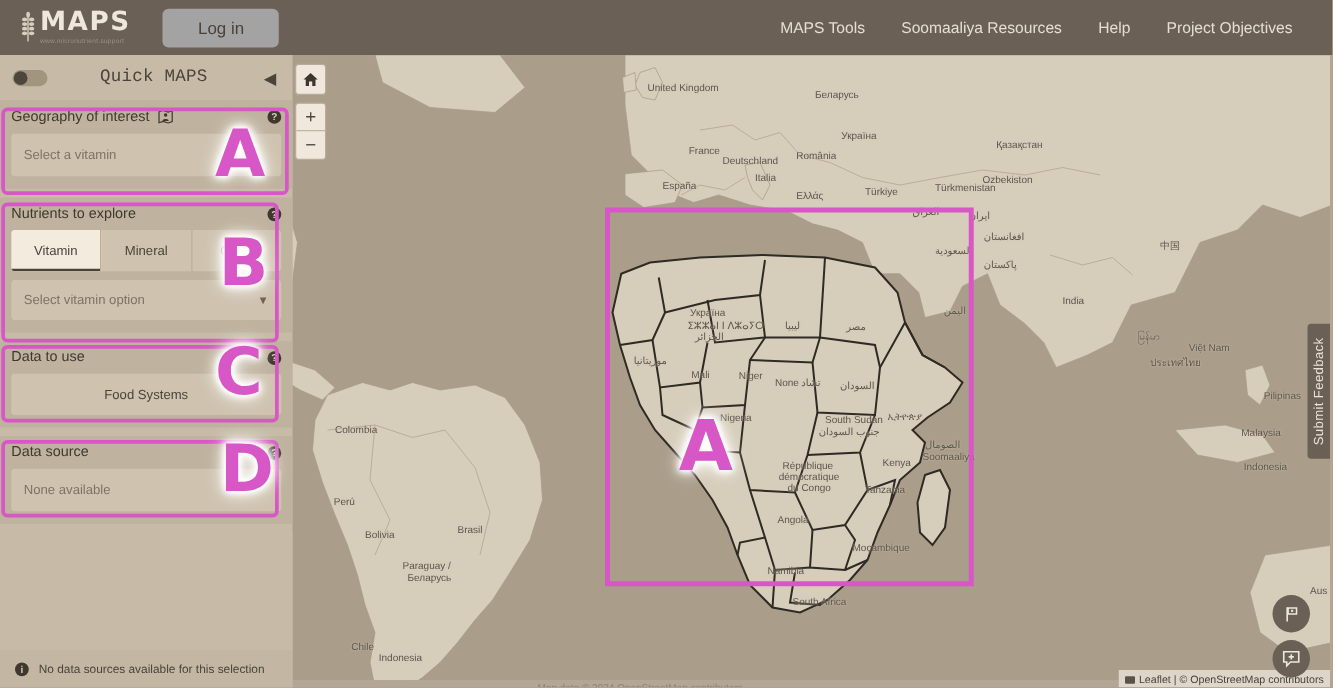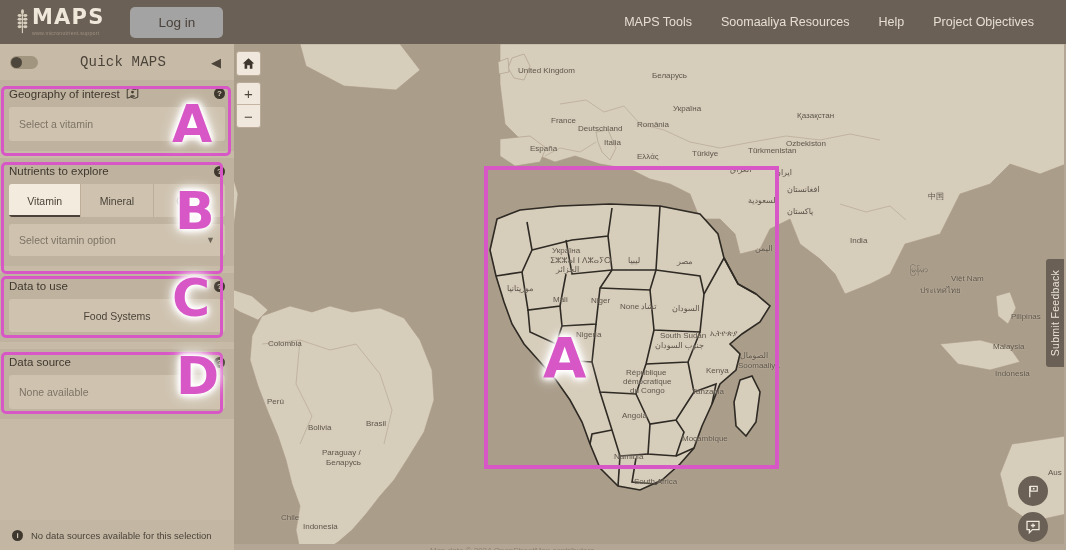--- a/index.html
+++ b/index.html
@@ -373,21 +373,21 @@
         <div class="map-label" style="left: 928px; top: 147px;">中国</div>
         <div class="map-label" style="left: 910px; top: 220px;">မြန်မာ</div>
         <div class="map-label" style="left: 920px; top: 240px;">ประเทศไทย</div>
         <div class="map-label" style="left: 951px; top: 230px;">Việt Nam</div>
         <div class="map-label" style="left: 1011px; top: 268px;">Pilipinas</div>
         <div class="map-label" style="left: 993px; top: 298px;">Malaysia</div>
         <div class="map-label" style="left: 995px; top: 325px;">Indonesia</div>
         <div class="map-label" style="left: 268px; top: 295px;">Colombia</div>
         <div class="map-label" style="left: 267px; top: 353px;">Perú</div>
         <div class="map-label" style="left: 366px; top: 375px;">Brasil</div>
-        <div class="map-label" style="left: 308px; top: 379px;">Bolivia</div>
+        <div class="map-label" style="left: 292px; top: 379px;">Bolivia</div>
         <div class="map-label" style="left: 322px; top: 404px;">Paraguay /</div>
         <div class="map-label" style="left: 326px; top: 414px;">Беларусь</div>
         <div class="map-label" style="left: 281px; top: 469px;">Chile</div>
         <div class="map-label" style="left: 303px; top: 478px;">Indonesia</div>
         <div class="map-label" style="left: 552px; top: 202px;">Україна</div>
         <div class="map-label" style="left: 550px; top: 212px;">ⵉⵣⵣⴰⵏ ⵏ ⴷⵣⴰⵢⵔ</div>
         <div class="map-label" style="left: 556px; top: 221px;">الجزائر</div>
         <div class="map-label" style="left: 628px; top: 212px;">ليبيا</div>
         <div class="map-label" style="left: 677px; top: 213px;">مصر</div>
         <div class="map-label" style="left: 507px; top: 240px;">موريتانيا</div>
@@ -438,20 +438,23 @@
     <div class="fab" id="fab-chat">
       <svg width="16" height="16" viewBox="0 0 16 16">
         <path d="M2 2.4 L14 2.4 L14 10.6 L7.4 10.6 L4.4 13.6 L4.4 10.6 L2 10.6 Z" fill="none" stroke="#eee7db" stroke-width="1.3"></path>
         <path d="M8 4.4 L8 8.6 M5.9 6.5 L10.1 6.5" stroke="#eee7db" stroke-width="1.3"></path>
       </svg>
     </div>
 
     <div id="bottom-strip"></div>
     <div id="bottom-cut">Map data © 2024 OpenStreetMap contributors</div>
 
+    <div id="attrib">
+      <span class="leaf-ico"></span><a>Leaflet</a><span> | </span><a>© OpenStreetMap contributors</a>
+    </div>
   </div>
 
   <div id="sidebar">
     <div id="sb-header">
       <div id="sb-toggle"></div>
       <div id="sb-title">Quick MAPS</div>
       <div id="sb-collapse">◀</div>
     </div>
 
     <div class="panel" id="panel-geography">

